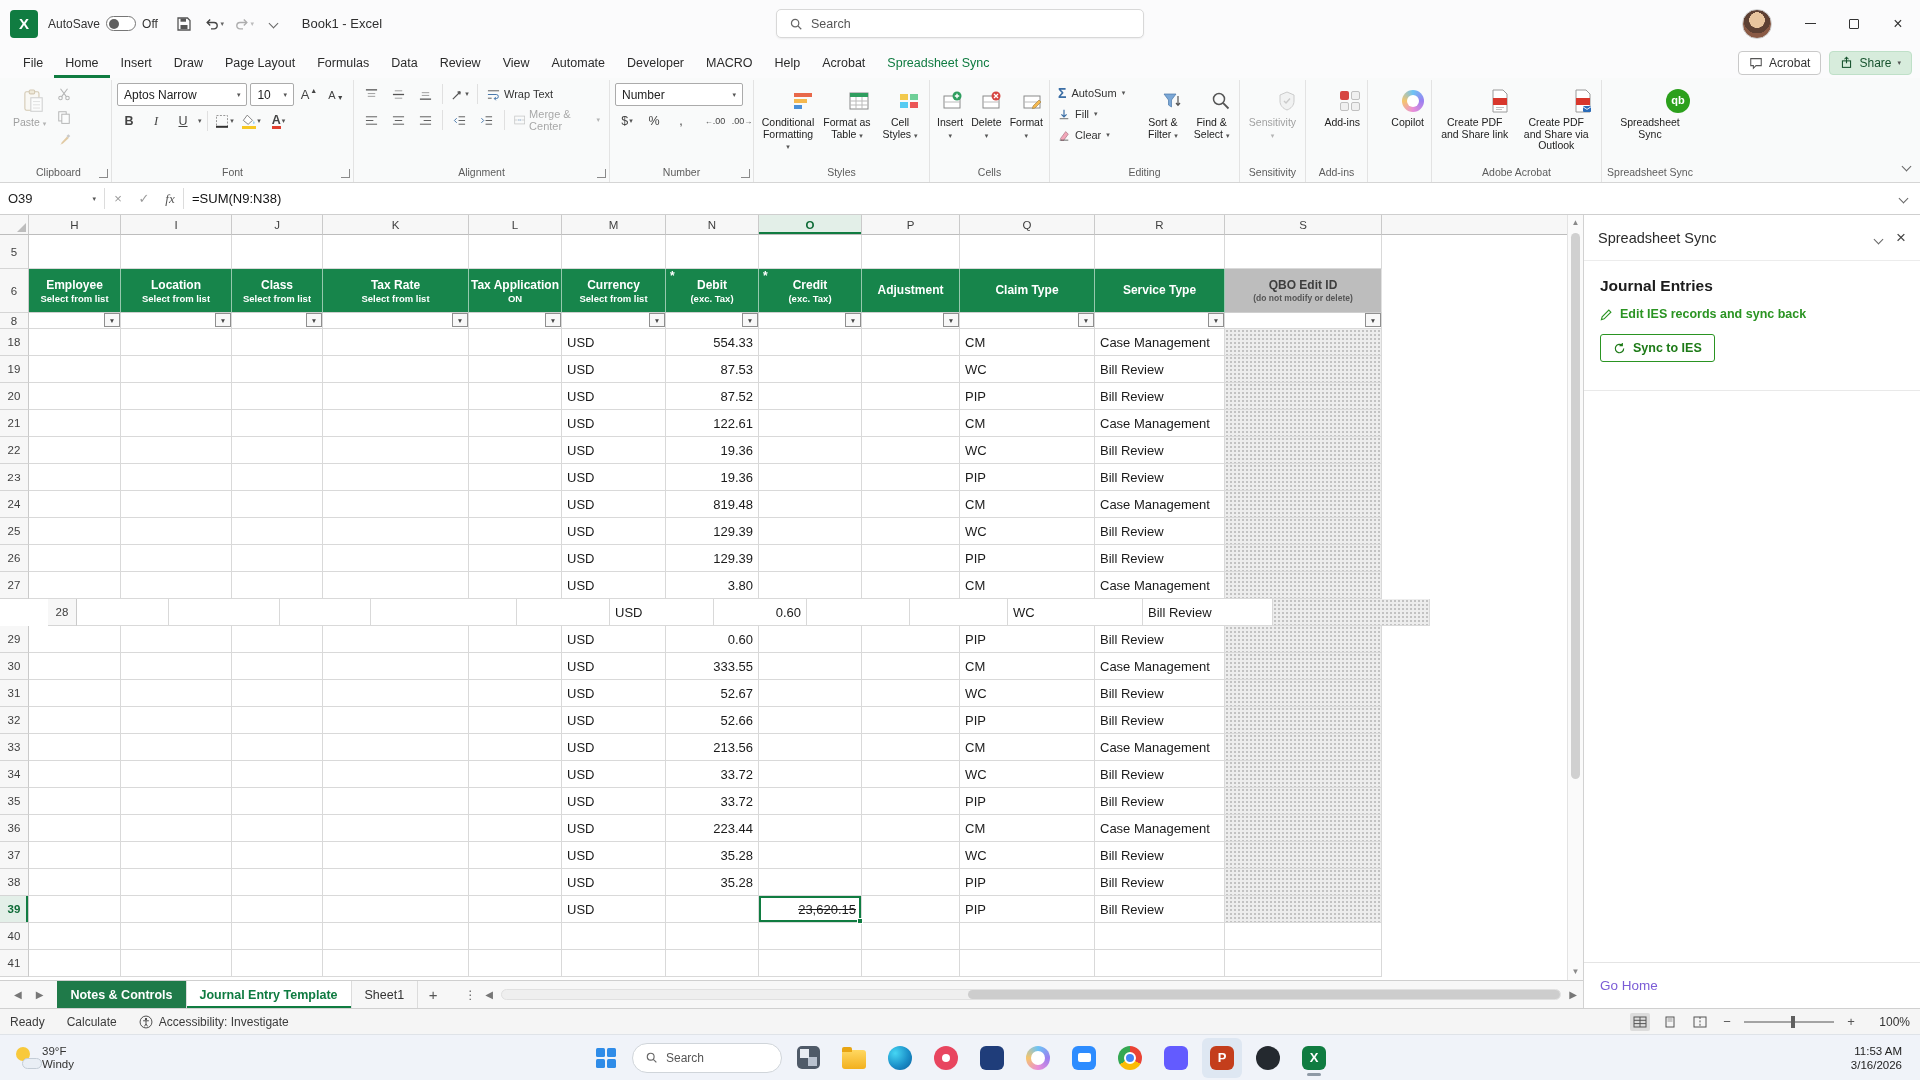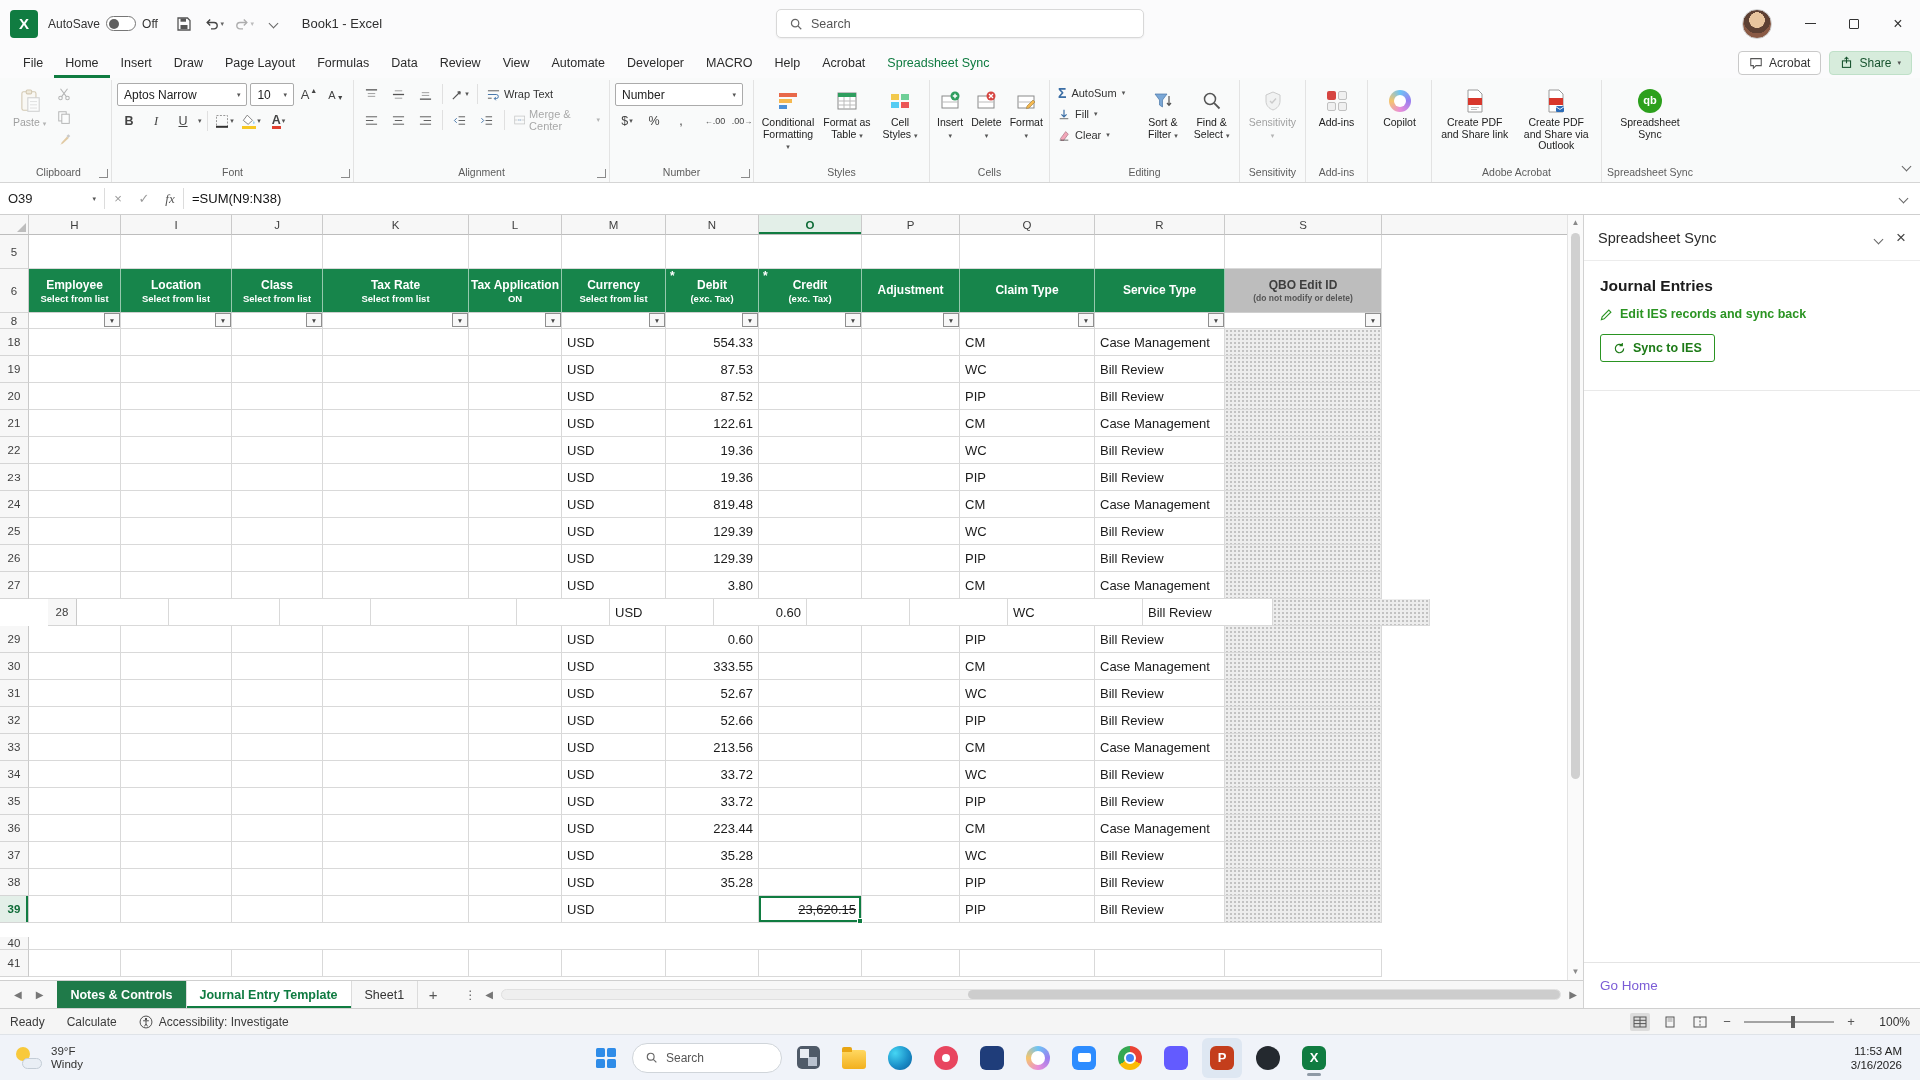--- a/index.html
+++ b/index.html
@@ -37,21 +37,21 @@
   .chv { font-size:7px; color:#555; }
 
   
   .ribbon { height:105px; background:#f9fafa; border-bottom:1px solid #d5d5d5; display:flex; align-items:stretch; padding:2px 4px 0 6px; position:relative; flex:none; }
   .rgroup { display:flex; flex-direction:column; border-right:1px solid #e3e3e3; padding:3px 5px 0; position:relative; flex:none; }
   .rg-content { flex:1; display:flex; align-items:flex-start; gap:4px; }
   .rg-content.col { flex-direction:column; gap:4px; align-items:stretch; }
   .rg-label { height:18px; font-size:10.5px; color:#5c5c5c; text-align:center; line-height:16px; }
   .launcher { position:absolute; right:3px; bottom:4px; width:9px; height:9px; border-right:1.4px solid #8a8a8a; border-bottom:1.4px solid #8a8a8a; }
   .row { display:flex; align-items:center; gap:3px; }
-  .bigbtn { display:flex; flex-direction:column; align-items:center; gap:2px; padding:4px 2px 2px; border-radius:3px; font-size:10.5px; line-height:11.5px; text-align:center; color:#222; }
+  .bigbtn { display:flex; flex-direction:column; align-items:flex-end; gap:2px; padding:4px 2px 2px; border-radius:3px; font-size:10.5px; line-height:11.5px; text-align:center; color:#222; }
   .bigbtn .ico { height:28px; display:flex; align-items:center; justify-content:center; }
   .mini-col { display:flex; flex-direction:column; gap:1px; }
   .mbtn { min-width:24px; height:22px; display:flex; align-items:center; justify-content:center; border-radius:2px; color:#444; font-size:12.5px; padding:0 2px; gap:1px; }
   .mbtn.b { font-weight:700; }
   .mbtn.i { font-style:italic; font-family:"Liberation Serif",serif; }
   .mbtn.u { text-decoration:underline; }
   .combo { height:23px; border:1px solid #ababab; background:#fff; border-radius:2px; display:flex; align-items:center; padding:0 6px; font-size:12px; color:#222; }
   .combo .chv { margin-left:auto; }
   .vr { width:1px; background:#e0e0e0; height:20px; margin:0 2px; }
   .txtbtn { display:flex; align-items:center; gap:4px; font-size:11px; color:#333; padding:0 4px; height:22px; border-radius:2px; }
@@ -154,21 +154,21 @@
   .sb-right { margin-left:auto; display:flex; align-items:center; gap:10px; }
   .viewico { width:20px; height:18px; display:flex; align-items:center; justify-content:center; border-radius:2px; }
   .viewico.sel { background:#dcdcdc; }
   .zoomtrack { width:90px; height:2px; background:#a3a3a3; position:relative; }
   .zoomthumb { position:absolute; left:52%; top:-5px; width:4px; height:12px; background:#5f5f5f; }
   .zsign { font-size:13px; color:#555; width:14px; text-align:center; }
   .zoompct { width:42px; text-align:right; font-size:12px; color:#333; }
 
   
   .taskbar { height:46px; background:#f0f3f9; border-top:1px solid #dfe3e8; display:flex; align-items:center; padding:0 14px; position:relative; flex:none; }
-  .weather { display:flex; align-items:center; gap:9px; font-size:11.5px; color:#333; line-height:13px; }
+  .weather { display:flex; align-items:center; font-size:11.5px; color:#333; line-height:13px; }
   .w-ico { position:relative; width:28px; height:24px; }
   .w-sun { position:absolute; left:2px; top:1px; width:14px; height:14px; border-radius:50%; background:#f8c93c; }
   .w-cloud { position:absolute; right:0; bottom:1px; width:20px; height:11px; border-radius:8px; background:#e9eef5; border:1px solid #c3ccd6; }
   .tb-center { position:absolute; left:50%; transform:translateX(-50%); display:flex; align-items:center; gap:6px; }
   .start { width:40px; height:40px; display:flex; align-items:center; justify-content:center; border-radius:6px; }
   .ic-start { width:20px; height:20px; display:grid; grid-template-columns:1fr 1fr; gap:2px; }
   .ic-start span { background:#2f8ce8; border-radius:1.5px; }
   .tsearch { width:150px; height:30px; border-radius:15px; background:#fff; border:1px solid #d0d5da; display:flex; align-items:center; gap:8px; padding:0 12px; font-size:12px; color:#555; }
   .tb-apps { display:flex; align-items:center; gap:6px; }
   .tb-app { width:40px; height:40px; display:flex; align-items:center; justify-content:center; border-radius:6px; position:relative; }
@@ -1366,21 +1366,21 @@
               </div>
               <div class="gc dcell" style="width: 98px;"></div>
               <div class="gc dcell" style="width: 135px;">
                 <span>PIP</span>
               </div>
               <div class="gc dcell" style="width: 130px;">
                 <span>Bill Review</span>
               </div>
               <div class="gc dcell qbo" style="width: 157px;"></div>
             </div>
-            <div class="grow " style="height: 27px; align-items: flex-end;">
+            <div class="grow " style="height: 27px;">
               <div class="gc rowhead" style="width: 29px;">40</div>
               <div class="gc dcell" style="width: 92px;"></div>
               <div class="gc dcell" style="width: 111px;"></div>
               <div class="gc dcell" style="width: 91px;"></div>
               <div class="gc dcell" style="width: 146px;"></div>
               <div class="gc dcell" style="width: 93px;"></div>
               <div class="gc dcell" style="width: 104px;"></div>
               <div class="gc dcell num" style="width: 93px;"></div>
               <div class="gc dcell num" style="width: 103px;"></div>
               <div class="gc dcell" style="width: 98px;"></div>

